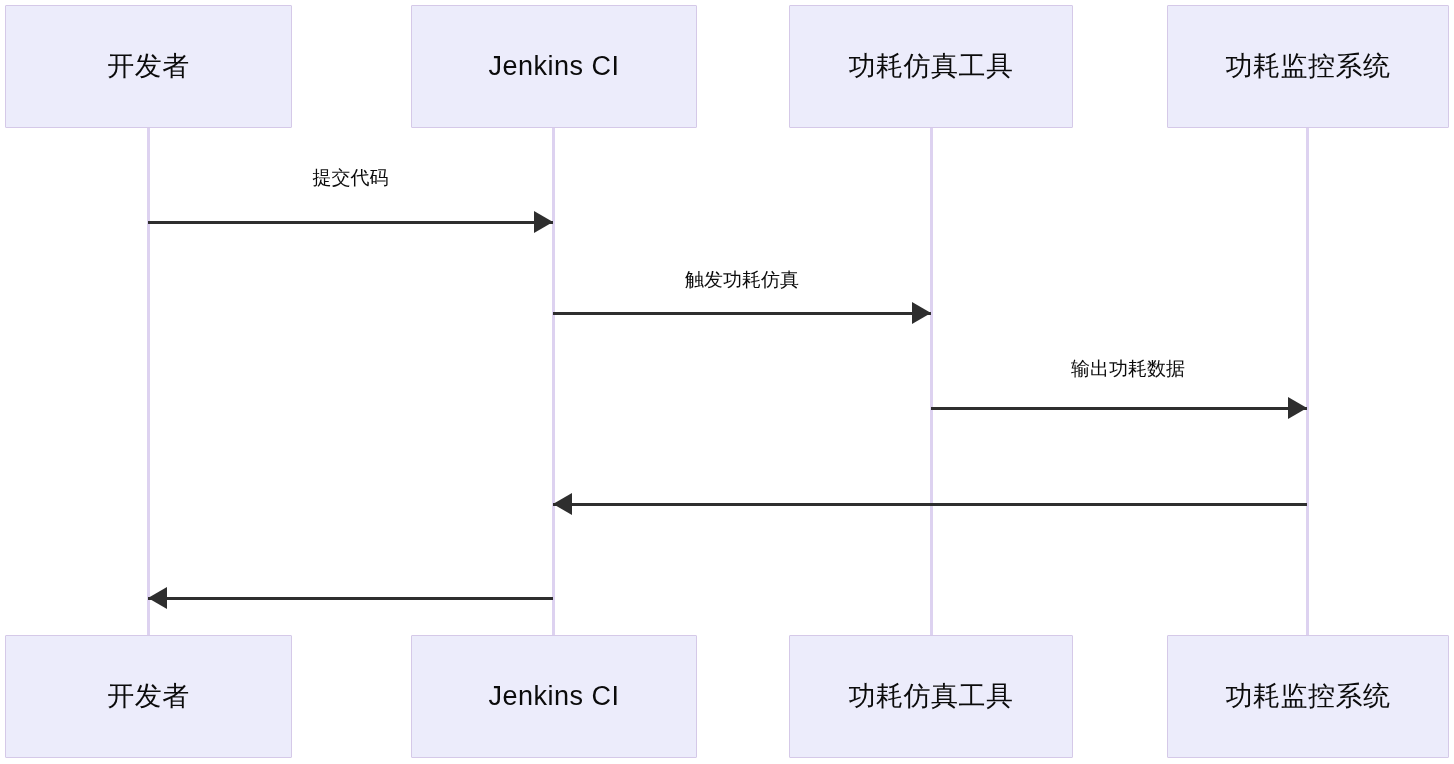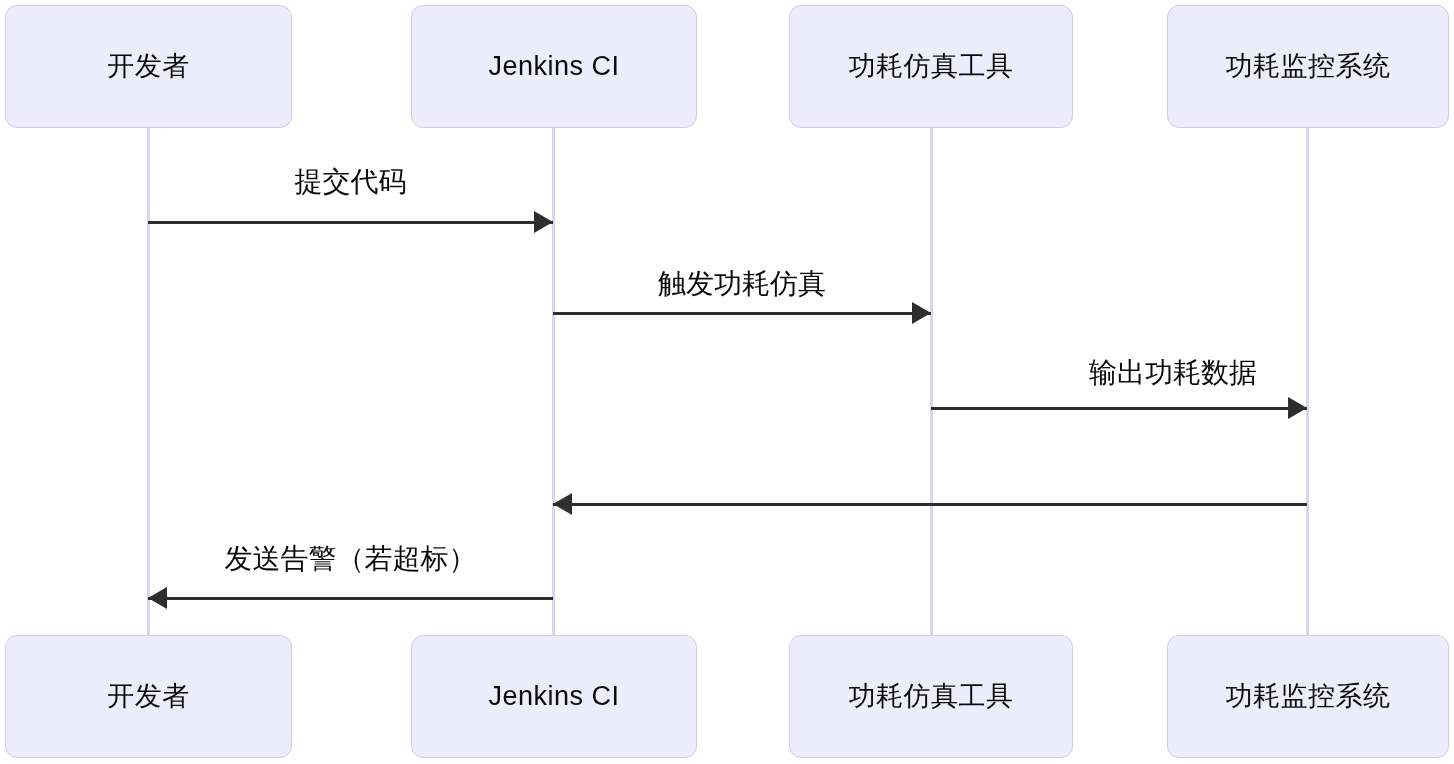--- a/index.html
+++ b/index.html
@@ -11,21 +11,21 @@
   #diagram{position:relative;width:1454px;height:764px;}
 
   .lifeline{
     position:absolute;width:3px;background:#DDD2F0;
   }
 
   .actor-box{
     position:absolute;
     background:#ECECFB;
     border:1px solid #D5C9E8;
-    border-radius:12px;
+    border-radius:1px;
     box-sizing:border-box;
     display:flex;align-items:center;justify-content:center;
   }
   .actor-label{
     font-size:27px;color:#0b0b0b;line-height:1;
     white-space:nowrap;letter-spacing:.5px;
   }
 
   .msg-line{
     position:absolute;height:3px;background:#2e2e2e;
@@ -33,21 +33,21 @@
   .msg-head{
     position:absolute;width:0;height:0;
     border-top:11px solid transparent;
     border-bottom:11px solid transparent;
   }
   .msg-head.right{border-left:19px solid #2e2e2e;}
   .msg-head.left{border-right:19px solid #2e2e2e;}
 
   .msg-label{
     position:absolute;
-    font-size:28px;color:#0b0b0b;line-height:1;
+    font-size:19px;color:#0b0b0b;line-height:1;
     white-space:nowrap;text-align:center;
     transform:translateX(-50%);
   }
 </style>
 </head>
 <body>
 
 <div id="diagram">
     <div class="lifeline" style="left: 147px; top: 128px; height: 507px;"></div>
     <div class="lifeline" style="left: 552px; top: 128px; height: 507px;"></div>
@@ -78,19 +78,18 @@
       <span class="actor-label">功耗监控系统</span>
     </div>
     <div class="msg-line" style="left: 148px; width: 405px; top: 221px;"></div>
     <div class="msg-head right" style="top: 211px; left: 534px;"></div>
     <div class="msg-label" style="left: 350.5px; top: 168px;">提交代码</div>
     <div class="msg-line" style="left: 553px; width: 378px; top: 312px;"></div>
     <div class="msg-head right" style="top: 302px; left: 912px;"></div>
     <div class="msg-label" style="left: 742px; top: 270px;">触发功耗仿真</div>
     <div class="msg-line" style="left: 931px; width: 376px; top: 407px;"></div>
     <div class="msg-head right" style="top: 397px; left: 1288px;"></div>
-    <div class="msg-label" style="left: 1173px; top: 359px;">输出功耗数据</div>
+    <div class="msg-label" style="left: 1128px; top: 359px;">输出功耗数据</div>
     <div class="msg-line" style="left: 553px; width: 754px; top: 503px;"></div>
     <div class="msg-head left" style="top: 493px; left: 553px;"></div>
     <div class="msg-line" style="left: 148px; width: 405px; top: 597px;"></div>
     <div class="msg-head left" style="top: 587px; left: 148px;"></div>
-    <div class="msg-label" style="left: 350.5px; top: 545px;">发送告警（若超标）</div>
   </div>
 
 </body></html>

